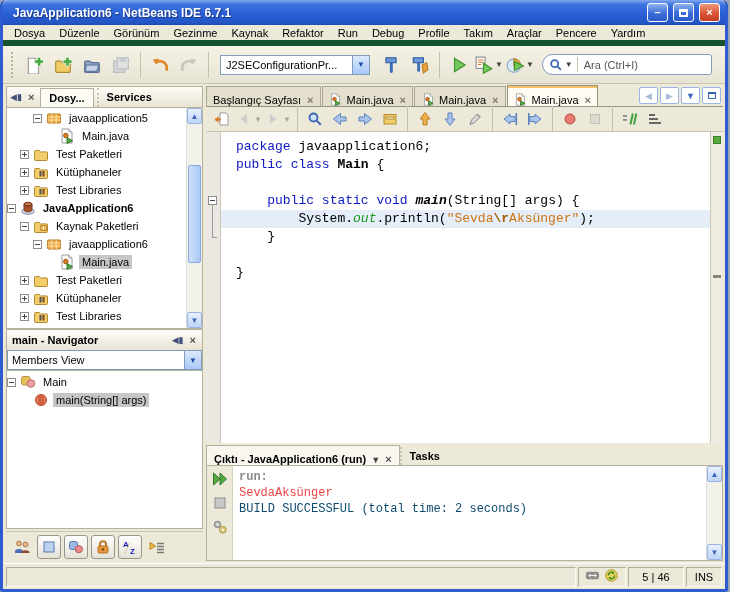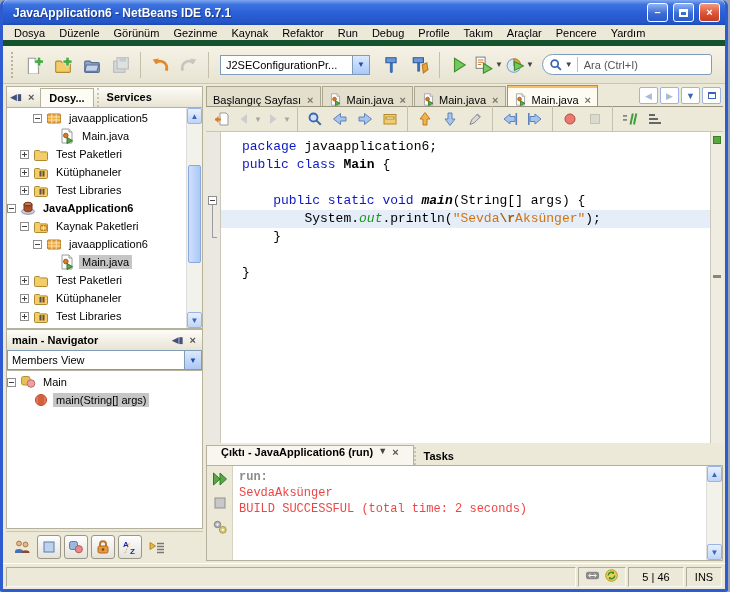--- a/index.html
+++ b/index.html
@@ -98,48 +98,48 @@
   
   .ecode{flex:1;display:flex;min-height:0;background:#fff;}
   .gutter{width:15px;flex:0 0 15px;background:#eae8e0;border-right:1px solid #cbc7b8;display:flex;flex-direction:column;padding-top:6px;}
   .gcell{height:18px;flex:0 0 18px;position:relative;}
   .fold-box{position:absolute;left:2px;top:4px;width:9px;height:9px;border:1px solid #8e8e8e;background:#fff;}
   .fold-box:before{content:"";position:absolute;left:1px;right:1px;top:3px;border-top:1px solid #444;}
   .fold-v{position:absolute;left:6px;top:0;bottom:0;border-left:1px solid #9a9a9a;}
   .fold-v.start{top:13px;}
   .fold-end{position:absolute;left:6px;top:0;height:10px;width:5px;border-left:1px solid #9a9a9a;border-bottom:1px solid #9a9a9a;}
   .code-pane{flex:1;padding-top:6px;overflow:hidden;font-family:"Liberation Mono","DejaVu Sans Mono",monospace;font-size:13px;}
-  .cline{height:18px;line-height:18px;white-space:pre;padding-left:21px;}
+  .cline{height:18px;line-height:18px;white-space:pre;padding-left:15px;}
   .cline.hl{background:#e4edf8;}
   .kw{color:#0c18c4;}
   .pl{color:#000;}
   .cls{color:#000;font-weight:bold;}
   .mtd{color:#000;font-weight:bold;font-style:italic;}
   .fld{color:#159a15;font-style:italic;}
   .str{color:#cf7410;}
   .strb{color:#a85d00;font-weight:bold;}
   .estripe{width:13px;flex:0 0 13px;background:#efede2;border-left:1px solid #cbc7b8;position:relative;}
   .estripe .ok{position:absolute;top:4px;left:2px;width:8px;height:8px;background:#57a83e;border:1px solid #3c7d28;}
   .estripe .mark{position:absolute;top:46%;left:2px;width:8px;height:3px;background:#8a8676;}
   
   .output{height:116px;flex:0 0 116px;display:flex;flex-direction:column;margin-top:2px;}
   .otabs{height:20px;flex:0 0 20px;display:flex;align-items:flex-end;background:#ece9d8;}
-  .otab{height:20px;display:flex;align-items:flex-start;gap:5px;padding:0 14px;font-weight:bold;white-space:nowrap;margin-top:19px;}
+  .otab{height:20px;display:flex;align-items:flex-end;gap:5px;padding:0 7px;font-weight:bold;white-space:nowrap;margin-top:19px;}
   .otab.active{background:#f8f6ee;border:1px solid #b5b19c;border-bottom:none;}
   .otab .oicon{color:#444;font-size:9px;}
   .otab .x{color:#555;}
   .otab2{border-left:2px dotted #c9c4ae;height:18px;display:flex;align-items:center;padding:0 8px;font-weight:bold;}
   .obody{flex:1;display:flex;border:1px solid #b5b19c;background:#fff;min-height:0;}
   .ostrip{width:26px;flex:0 0 26px;background:#ece9d8;border-right:1px solid #d5d1bf;display:flex;flex-direction:column;align-items:center;gap:4px;padding-top:3px;}
   .os-btn{width:20px;height:20px;display:flex;align-items:center;justify-content:center;border:1px solid transparent;border-radius:2px;}
   .otext{flex:1;overflow:hidden;padding:3px 6px;font-family:"Liberation Mono","DejaVu Sans Mono",monospace;font-size:12px;}
   .oline{height:16px;line-height:16px;white-space:pre;}
   .o-meta{color:#8b8b8b;font-weight:bold;}
   .o-stdout{color:#ef4444;}
-  .o-success{color:#ef4444;}
+  .o-success{color:#0c4a6e;}
   
   .statusbar{height:26px;flex:0 0 26px;display:flex;align-items:center;gap:2px;background:#ece9d8;padding:2px 3px;border-top:1px solid #fff;}
   .sb-cell{height:20px;border:1px solid;border-color:#b0ac9a #fbfaf5 #fbfaf5 #b0ac9a;display:flex;align-items:center;justify-content:center;padding:0 6px;gap:4px;}
   .sb-msg{flex:1;}
   .icon{display:inline-flex;align-items:center;justify-content:center;line-height:0;}
 </style>
 </head>
 <body>
 
 <div class="window">

